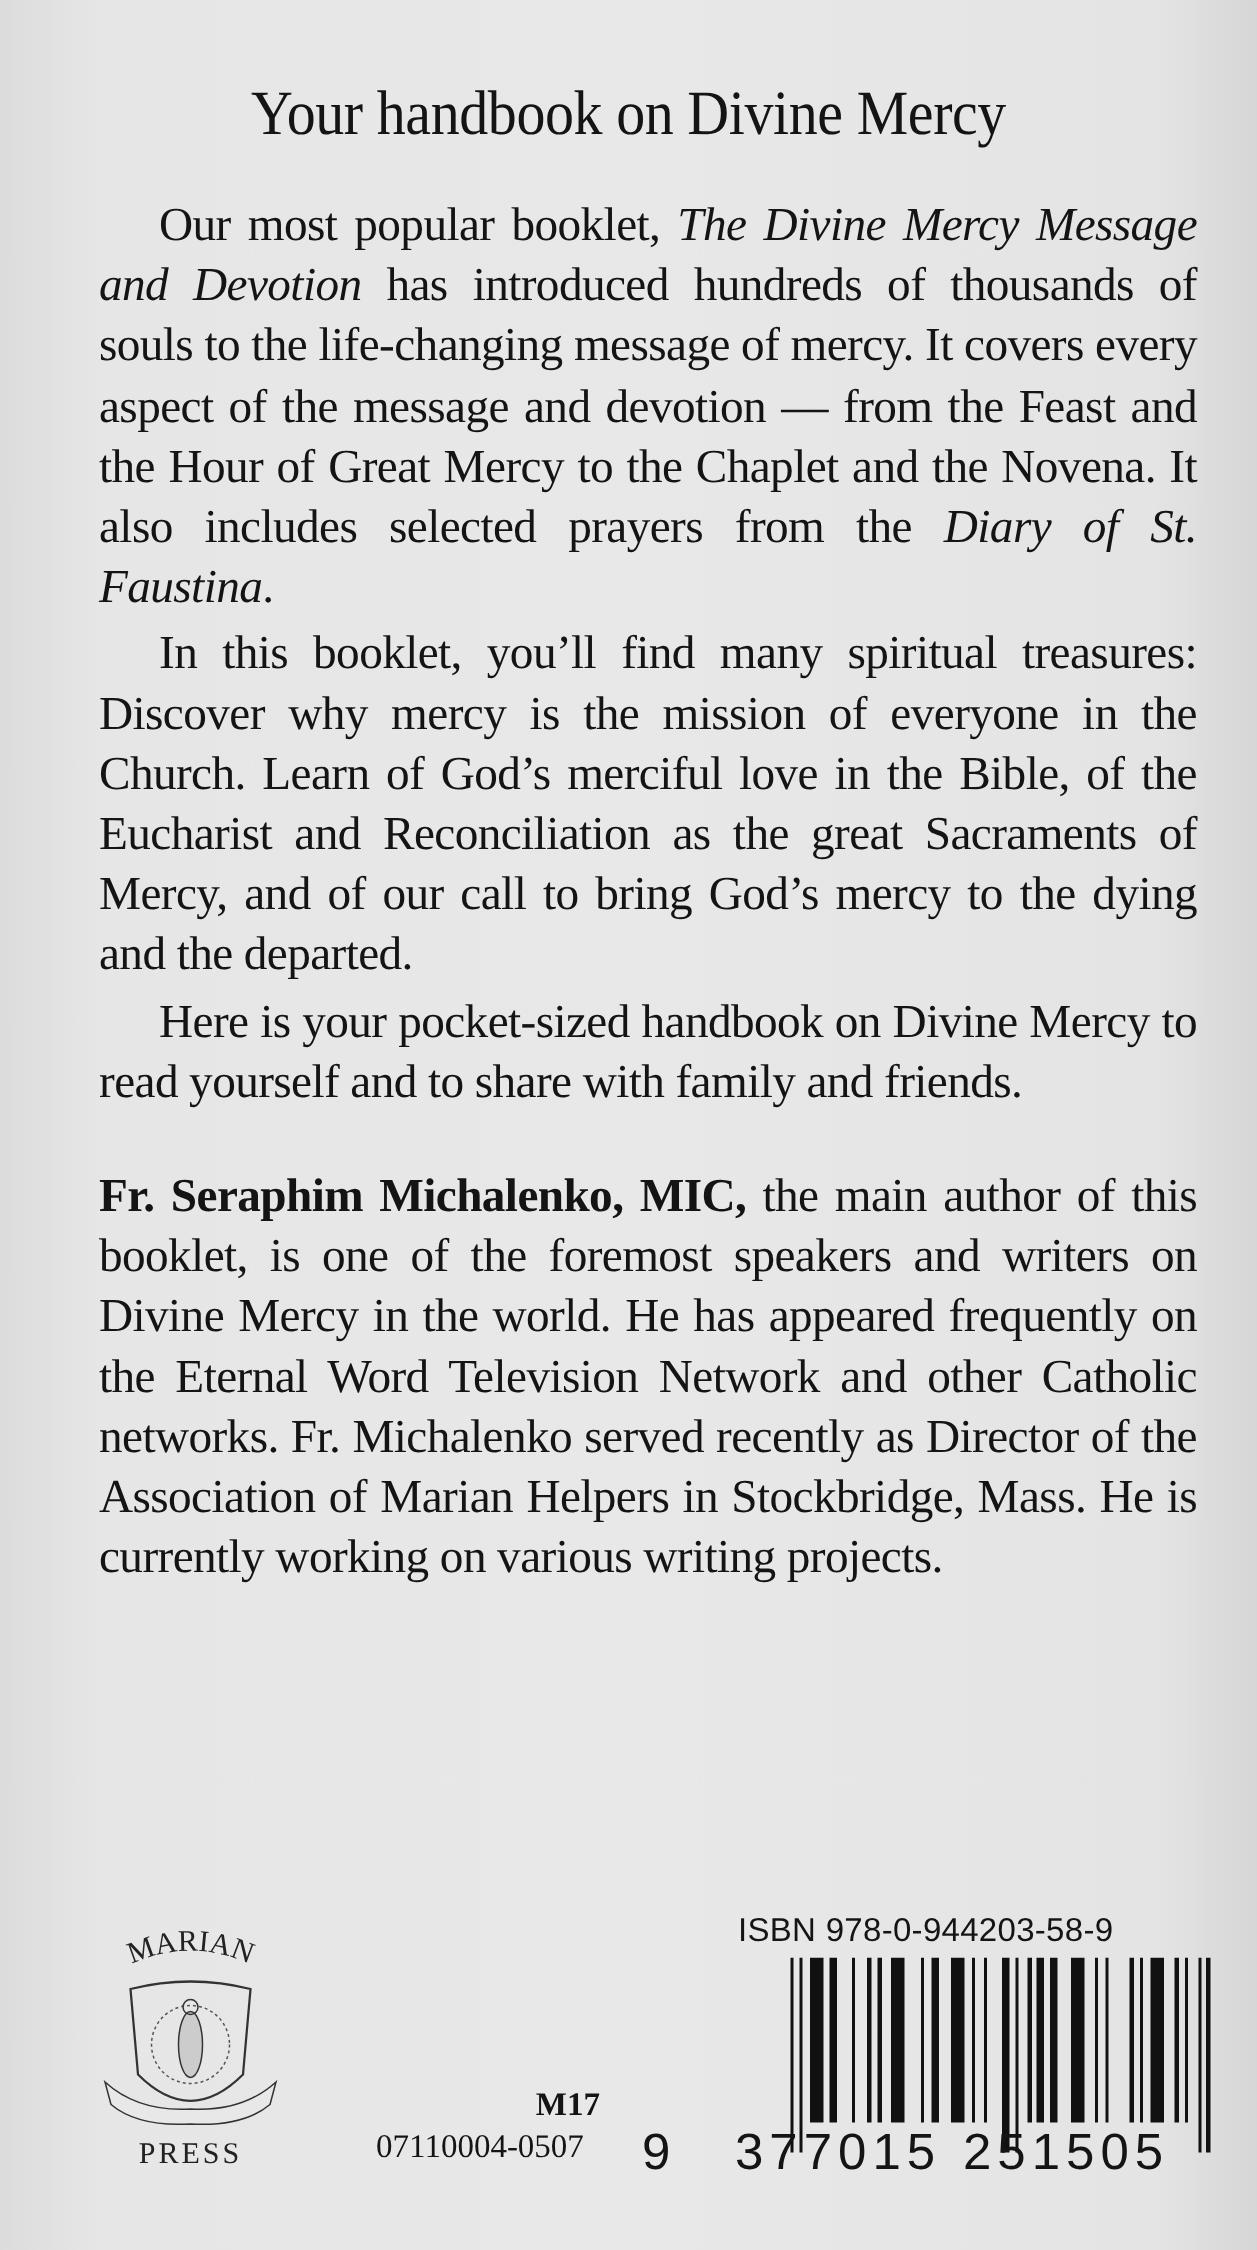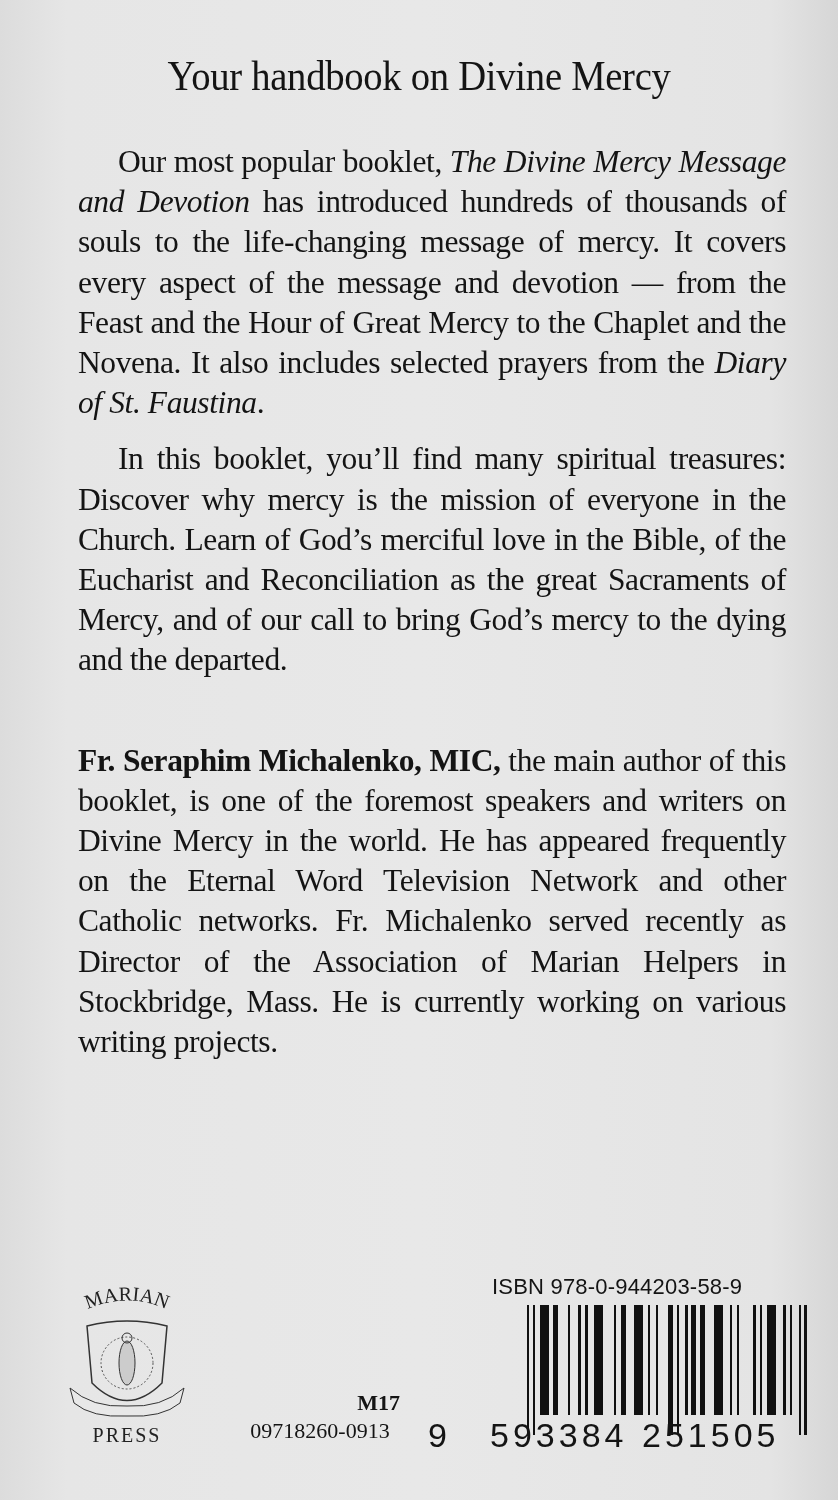--- a/index.html
+++ b/index.html
@@ -13,21 +13,21 @@
     .title {
       position:absolute; left:0; right:0; top:52px;
       text-align:center; font-size:42px; letter-spacing:-0.3px;
       transform: scaleX(0.92); transform-origin:center;
     }
     .body-text {
       position:absolute; left:62px; width:740px; top:126px;
       font-size:31.5px; line-height:40.2px; text-align:justify;
       letter-spacing:-0.4px;
     }
-    .body-text p { margin:16px; text-indent:40px; }
+    .body-text p { margin:4px; text-indent:40px; }
     .body-text p.noindent { text-indent:0; }
     .body-text .gap { height:28px; }
     .logo {
       position:absolute; left:62px; top:1278px; width:130px; height:170px;
     }
     .code {
       position:absolute; left:240px; top:1390px; width:160px; text-align:center;
     }
     .code .m { font-weight:bold; font-size:22px;text-align:right; }
     .code .n { font-size:22px; margin-top:2px; }
@@ -41,20 +41,21 @@
     }
   </style>
 </head>
 <body>
 
 <div class="title">Your handbook on Divine Mercy</div>
 
 <div class="body-text">
   <p><span>Our most popular booklet, </span><i>The Divine Mercy Message and Devotion</i><span> has introduced hundreds of thousands of souls to the life-changing message of mercy. It covers every aspect of the message and devotion — from the Feast and the Hour of Great Mercy to the Chaplet and the Novena. It also includes selected prayers from the </span><i>Diary of St. Faustina</i><span>.</span></p>
   <p>In this booklet, you’ll find many spiritual treasures: Discover why mercy is the mission of everyone in the Church. Learn of God’s merciful love in the Bible, of the Eucharist and Reconciliation as the great Sacraments of Mercy, and of our call to bring God’s mercy to the dying and the departed.</p>
+  <p>Here is your pocket-sized handbook on Divine Mercy to read yourself and to share with family and friends.</p>
   <div class="gap"></div>
   <p class="noindent"><b>Fr. Seraphim Michalenko, MIC,</b><span> the main author of this booklet, is one of the foremost speakers and writers on Divine Mercy in the world. He has appeared frequently on the Eternal Word Television Network and other Catholic networks. Fr. Michalenko served recently as Director of the Association of Marian Helpers in Stockbridge, Mass. He is currently working on various writing projects.</span></p>
 </div>
 
 <div class="logo">
   <svg width="130" height="170" viewBox="0 0 130 170">
     <defs>
       <path id="arcTop" d="M10,40 Q65,5 120,40"></path>
     </defs>
     <text font-family="Liberation Serif, serif" font-size="20" fill="#222"><textPath href="#arcTop" startOffset="50%" text-anchor="middle">MARIAN</textPath></text>
@@ -62,21 +63,21 @@
     <circle cx="65" cy="85" r="26" fill="none" stroke="#555" stroke-width="1" stroke-dasharray="2 2"></circle>
     <ellipse cx="65" cy="85" rx="8" ry="22" fill="#ccc" stroke="#333"></ellipse>
     <circle cx="65" cy="60" r="5" fill="none" stroke="#333"></circle>
     <path d="M8,110 Q30,130 65,128 Q100,130 122,110 L118,125 Q100,140 65,138 Q30,140 12,125 Z" fill="#e8e8e8" stroke="#333"></path>
     <text x="65" y="164" font-family="Liberation Serif, serif" font-size="20" text-anchor="middle" fill="#222" letter-spacing="2">PRESS</text>
   </svg>
 </div>
 
 <div class="code">
   <div class="m">M17</div>
-  <div class="n">09718260-0913</div>
+  <div class="n">07110004-0507</div>
 </div>
 
 <div class="isbn-text">ISBN 978-0-944203-58-9</div>
 
 <svg class="barcode" viewBox="0 0 340 150">
   <g fill="#111">
     <rect x="57" y="0" width="2" height="130"></rect>
       <rect x="63" y="0" width="2" height="130"></rect>
     <rect x="70" y="0" width="9" height="110"></rect>
       <rect x="83" y="0" width="5" height="110"></rect>
@@ -100,14 +101,14 @@
       <rect x="283" y="0" width="3" height="110"></rect>
     <rect x="290" y="0" width="2" height="110"></rect>
       <rect x="297" y="0" width="9" height="110"></rect>
     <rect x="313" y="0" width="3" height="110"></rect>
       <rect x="320" y="0" width="2" height="110"></rect>
     <rect x="329" y="0" width="2" height="130"></rect>
       <rect x="334" y="0" width="3" height="130"></rect>
   </g>
 </svg>
 <div class="bc-nums" style="left:428px;">9</div>
-<div class="bc-nums" style="left:490px; letter-spacing:4px;">593384</div>
+<div class="bc-nums" style="left:490px; letter-spacing:4px;">377015</div>
 <div class="bc-nums" style="left:642px; letter-spacing:4px;">251505</div>
 
 </body></html>

